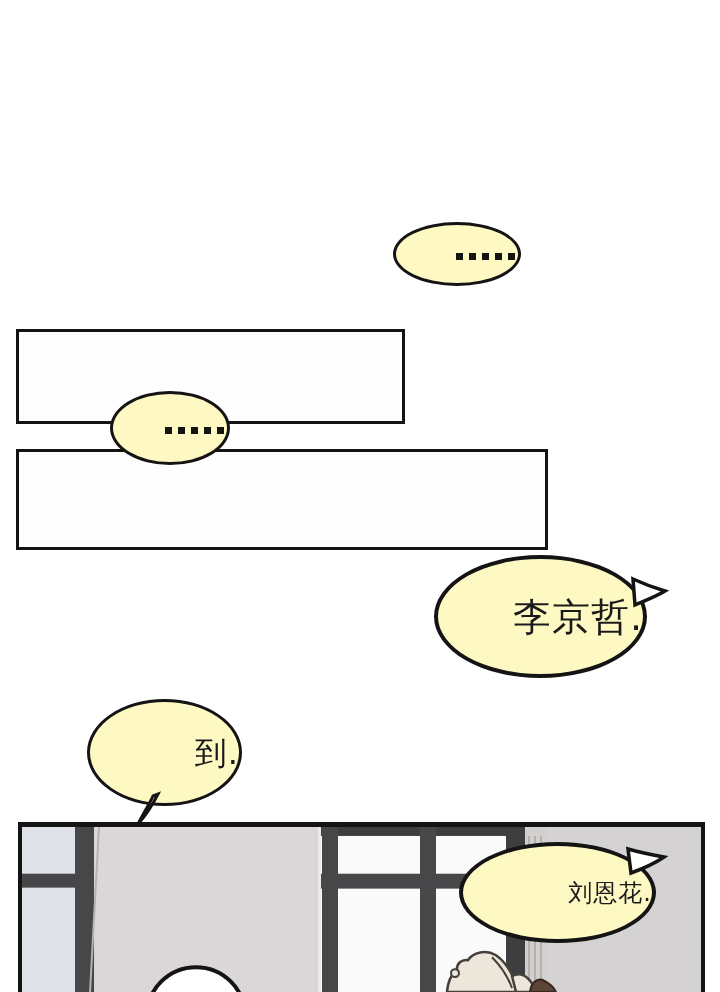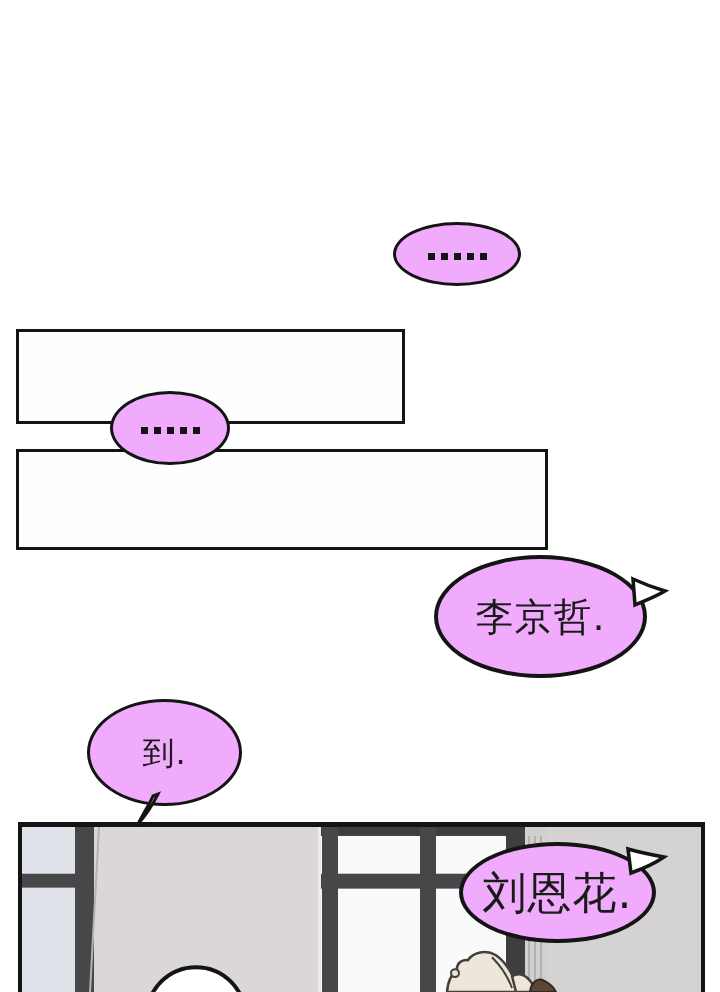--- a/index.html
+++ b/index.html
@@ -16,22 +16,22 @@
   *{box-sizing:border-box;margin:0;padding:0}
   html,body{width:720px;height:992px;background:#ffffff;overflow:hidden;
     font-family:"DejaVu Sans",sans-serif;color:var(--ink)}
   body{position:relative}
   .abs{position:absolute}
 
   
   .narr{background:#fefefe;border:3px solid var(--ink);z-index:1}
 
   
-  .bubble{background:#f0abfc;border:3px solid var(--ink);border-radius:50%;
-    display:flex;align-items:center;justify-content:center;z-index:2}
+  .bubble{background:#fef9c3;border:3px solid var(--ink);border-radius:50%;
+    display:flex;align-items:center;justify-content:flex-end;z-index:2}
   .bubble.thick{border-width:4px}
   .bubble .txt{white-space:nowrap;line-height:1;letter-spacing:1px;color:#1a1a1a}
 
   
   .dots{display:flex;align-items:center;transform:translateY(2px)}
   .dots span{width:7px;height:7px;background:var(--ink);display:inline-block;margin:0 3px}
 
   
   .tail{z-index:3;overflow:visible}
   .tail path{fill:#ffffff;stroke:var(--ink)}
@@ -121,17 +121,17 @@
       <path d="M 425 166 C 426 155 429 148 435 145 C 434 137 440 133 446 134 C 451 126 464 123 474 129 C 484 136 490 147 494 158 L 496 166 Z" fill="var(--beanie,#ece7da)" stroke="#45403c" stroke-width="2.5"></path>
       <circle cx="433" cy="147" r="4" fill="var(--beanie,#ece7da)" stroke="#45403c" stroke-width="2"></circle>
       <path d="M 470 131 C 479 140 486 151 490 162" fill="none" stroke="#45403c" stroke-width="2"></path>
       <path d="M 490 150 C 497 146 504 149 509 156 C 512 160 514 166 514 166 L 494 166 Z" fill="var(--beanie,#ece7da)" stroke="#45403c" stroke-width="2.5"></path>
       <path d="M 508 166 C 509 157 514 152 521 154 C 527 157 532 161 534 166 Z" fill="var(--hair-dark,#5c4437)" stroke="#35281f" stroke-width="2"></path>
     </g>
   </svg>
 </div>
 
 <div class="abs bubble thick" style="left:459px;top:842px;width:197px;height:101px;z-index:4">
-  <div class="txt" style="font-size:44px">刘恩花.</div>
+  <div class="txt" style="font-size:24px">刘恩花.</div>
 </div>
 <svg class="abs tail z5" style="left:622px;top:845px" width="46" height="34" viewBox="0 0 46 34">
   <path d="M 6 4 C 20 8 31 10 42 12 C 32 19 20 24 9 28 Z" stroke-width="3.5"></path>
 </svg>
 
 </body></html>

